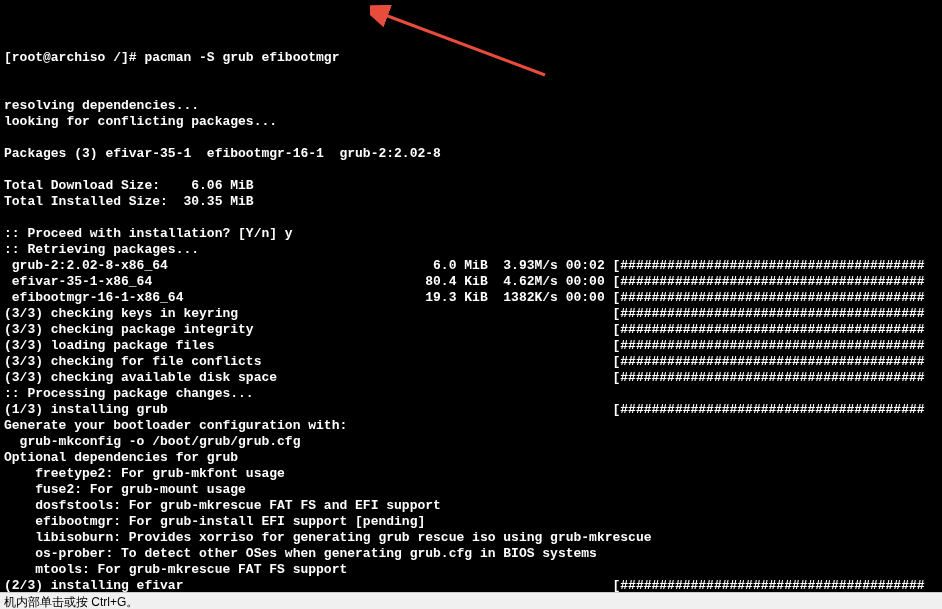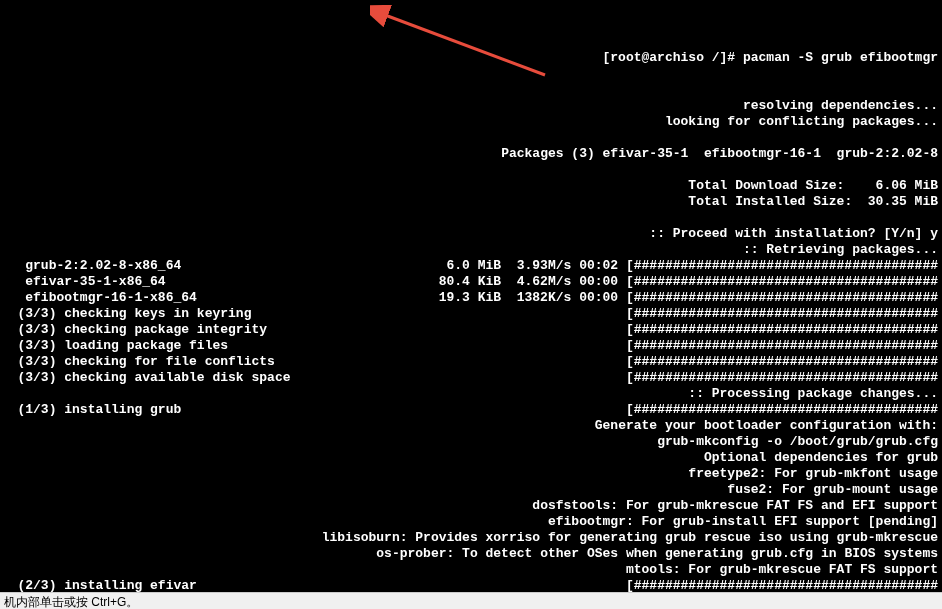--- a/index.html
+++ b/index.html
@@ -24,21 +24,20 @@
       height: 592px;
       overflow: hidden;
       line-height: 16px;
       white-space: pre;
       font-weight: bold;
       position: relative;
     }
     .line {
       white-space: pre;
       overflow: hidden;
-      text-align: right;
     }
     .status-bar {
       background: #f0f0f0;
       color: #000;
       font-family: "Microsoft YaHei", sans-serif;
       font-size: 12px;
       padding: 1px 4px;
       border-top: 1px solid #ccc;
       height: 17px;
       width: 942px;

